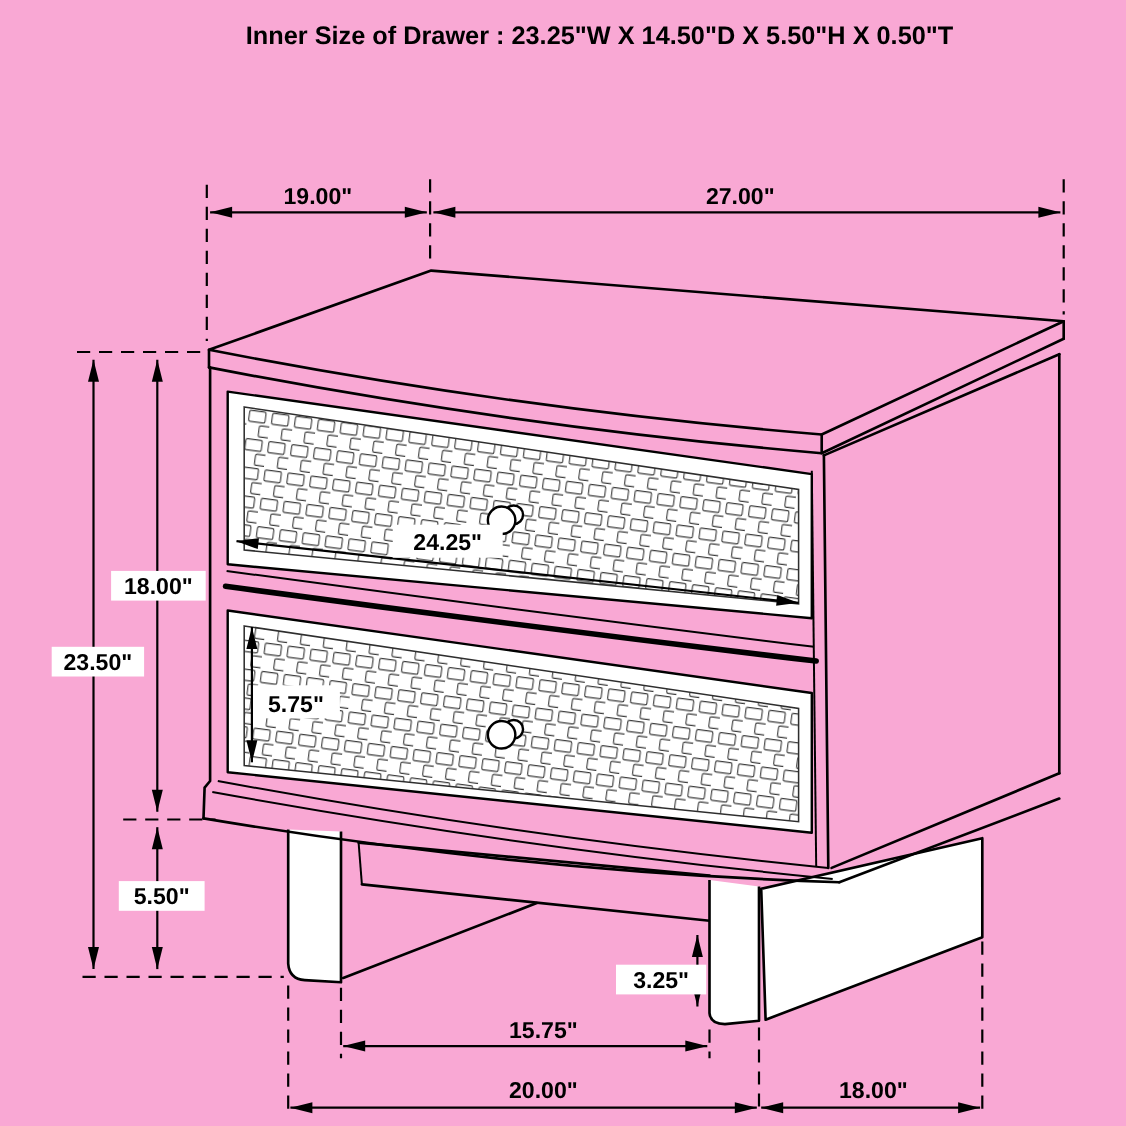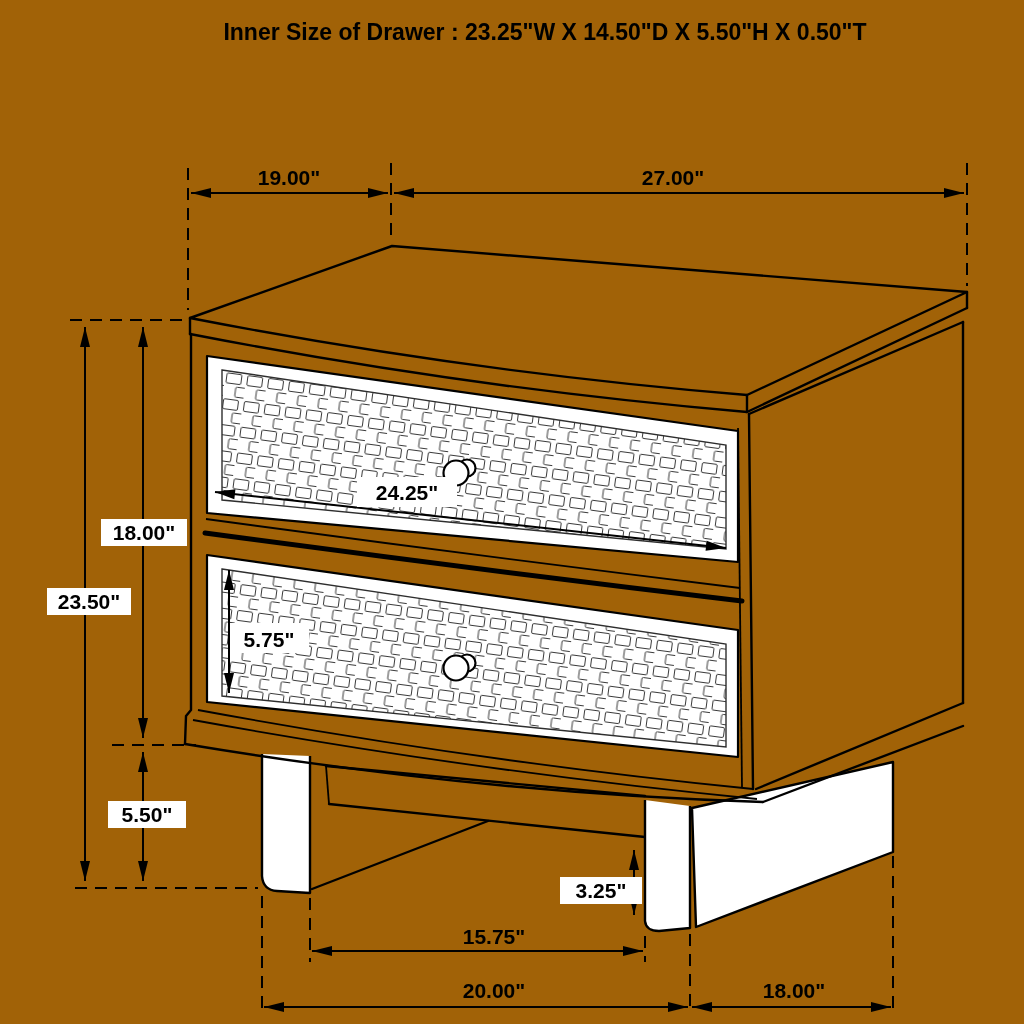--- a/index.html
+++ b/index.html
@@ -1,16 +1,16 @@
 <!DOCTYPE html>
 <html><head>
 <meta charset="utf-8">
 <style>
   html,body{margin:0;padding:0;background:#fff;}
-  #stage{position:relative;width:1024px;height:1024px;background:#a16207;overflow:hidden;
+  #stage{position:relative;width:1024px;height:1024px;background:#f9a8d4;overflow:hidden;
          font-family:"Liberation Sans", sans-serif;}
   svg{position:absolute;left:0;top:0;}
   .outline{fill:none;stroke:#000;stroke-width:2.4;stroke-linejoin:round;stroke-linecap:round;}
   .thin{fill:none;stroke:#000;stroke-width:1.8;stroke-linejoin:round;}
   .frame{fill:#ffffff;stroke:#000;stroke-width:2.2;stroke-linejoin:round;}
   .panel{stroke:#2e2e2e;stroke-width:1.4;}
   .heavy{fill:none;stroke:#000;stroke-width:5;stroke-linecap:round;}
   .dim{fill:none;stroke:#000;stroke-width:2;}
   .dash{fill:none;stroke:#000;stroke-width:2;stroke-dasharray:12 8;}
   .lbl{font-family:"Liberation Sans", sans-serif;font-weight:bold;font-size:21px;fill:#000;}

